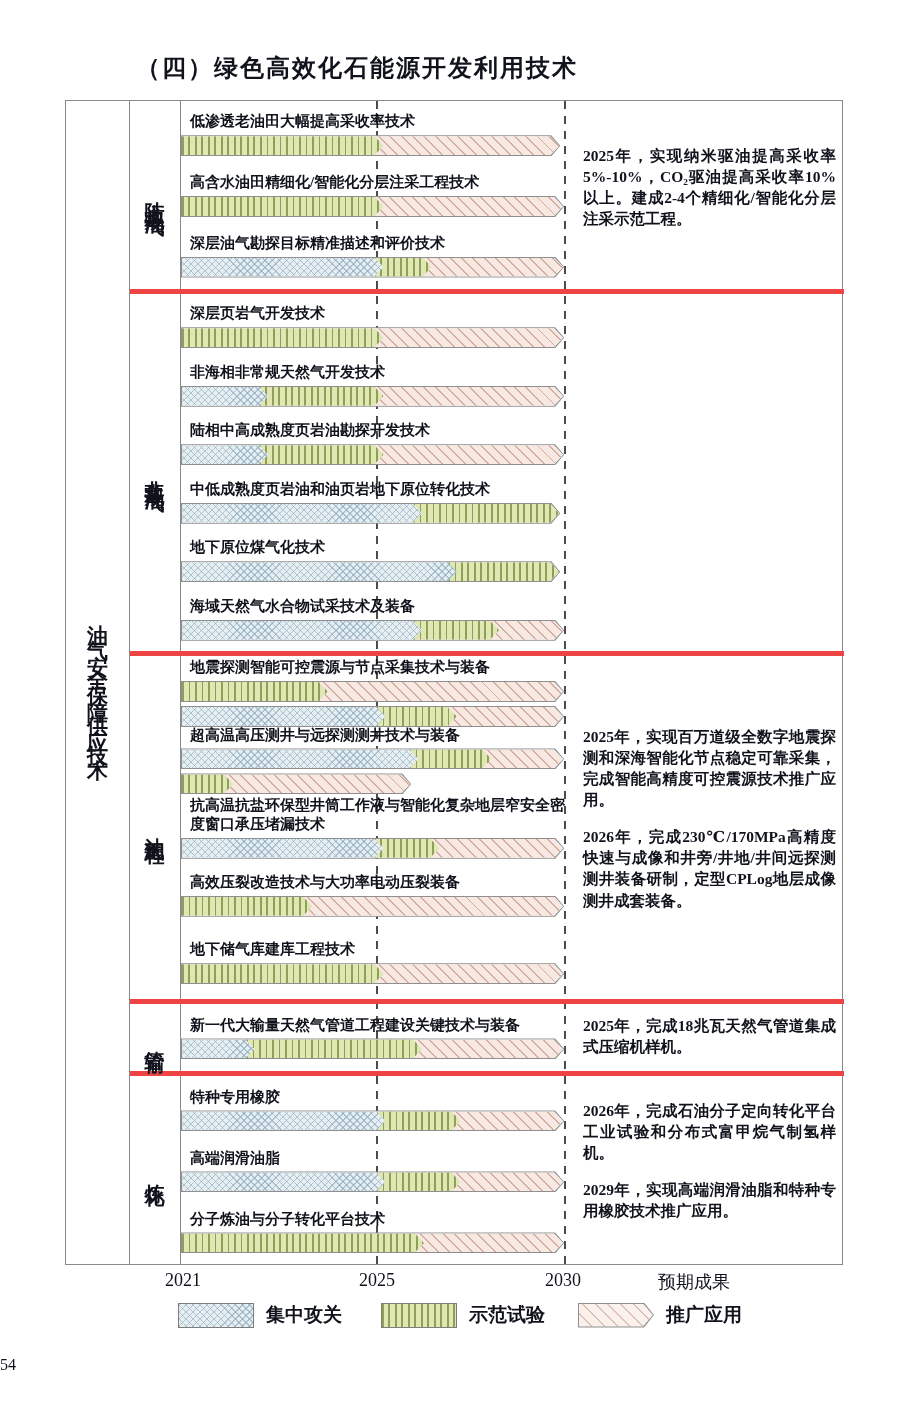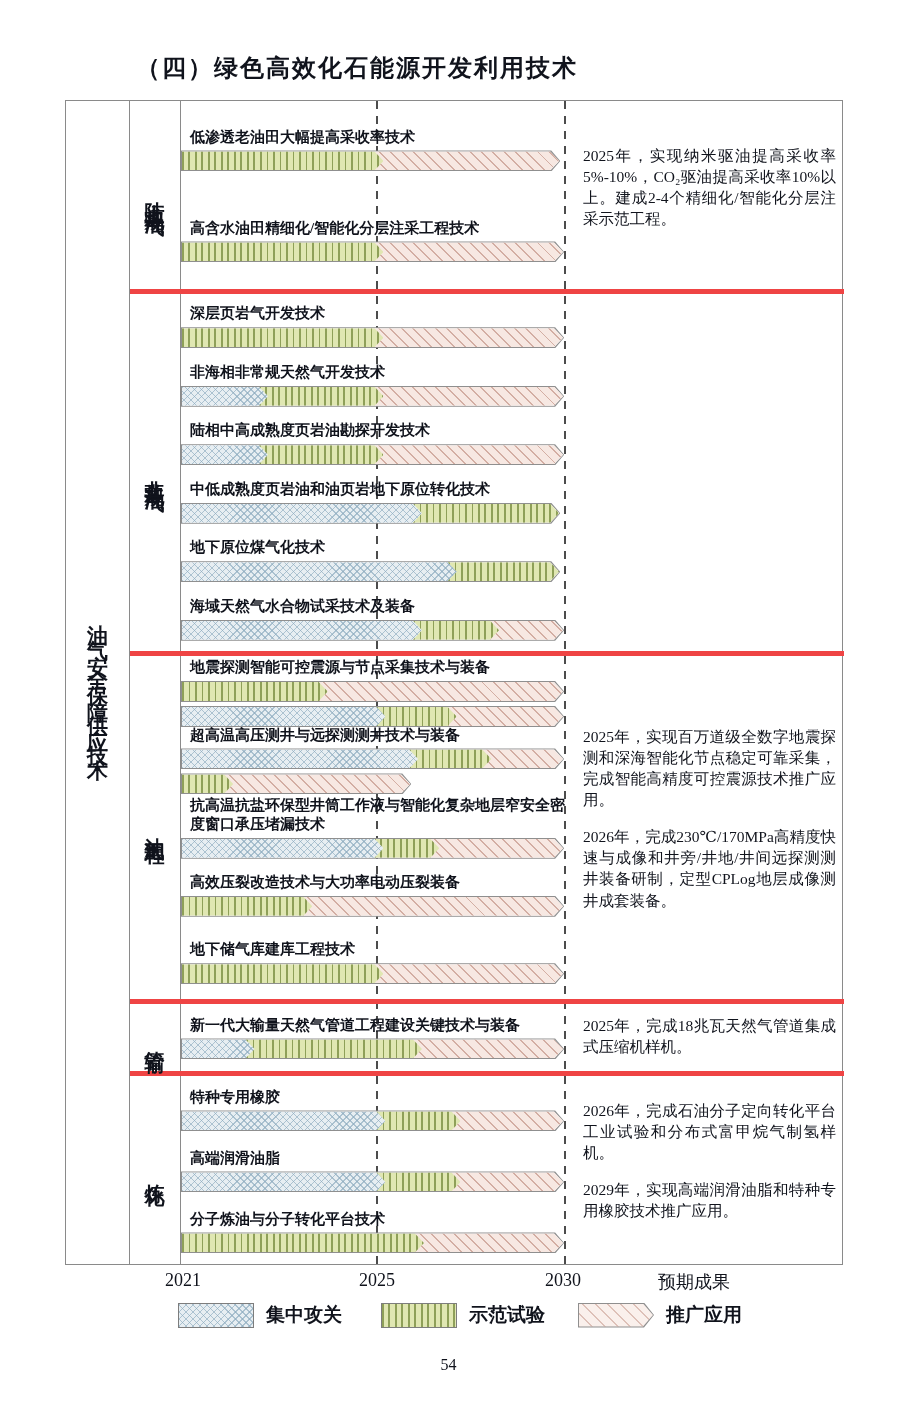--- a/index.html
+++ b/index.html
@@ -75,21 +75,21 @@
     background-color:#f7e8e2;
     background-image:repeating-linear-gradient(45deg,rgba(187,135,121,.6) 0 1.4px,transparent 1.4px 8px);
   }
   .outcome-cell{
     flex:1;box-sizing:border-box;padding:0 8px 0 15px;
   }
   .sec0 .outcome-cell{padding-top:44px;} .sec1 .outcome-cell{padding-top:40px;}
   .sec2 .outcome-cell{padding-top:70px;} .sec3 .outcome-cell{padding-top:11px;}
   .sec4 .outcome-cell{padding-top:24px;}
   .outcome{
-    font-size:15.5px;font-weight:normal;line-height:1.36;margin:0 0 16px 0;color:#10131c;
+    font-size:15.5px;font-weight:bold;line-height:1.36;margin:0 0 16px 0;color:#10131c;
     text-align:justify;
   }
   
   .axis-row{position:absolute;left:0;top:1270px;width:810px;height:26px;}
   .axis-tick{
     position:absolute;transform:translateX(-50%);font-size:18px;color:#10131c;white-space:nowrap;
   }
   .axis-tick.outcome-header{font-weight:normal;}
   .legend{position:absolute;left:0;top:1302px;width:897px;height:32px;}
   .legend-item{position:absolute;display:flex;align-items:center;gap:12px;}
@@ -99,21 +99,21 @@
     clip-path:polygon(0 0,calc(100% - 10px) 0,100% 50%,calc(100% - 10px) 100%,0 100%);
   }
   .legend-swatch.promo-swatch::after{
     content:"";position:absolute;inset:1px;
     clip-path:polygon(0 0,calc(100% - 10px) 0,100% 50%,calc(100% - 10px) 100%,0 100%);
     background-color:#faf0ec;
     background-image:repeating-linear-gradient(45deg,rgba(187,135,121,.45) 0 1.4px,transparent 1.4px 9px);
   }
   .legend-label{font-size:19px;font-weight:bold;color:#10131c;white-space:nowrap;}
   .page-number{
-    position:absolute;left:0;top:1356px;width:897px;text-align:center;
+    position:absolute;left:0;top:1356px;width:897px;text-align:left;
     font-size:16px;color:#10131c;
   }
 </style>
 </head>
 <body>
 
 <div class="page">
   <h1 class="title">（四）绿色高效化石能源开发利用技术</h1>
 
   <div class="roadmap">
@@ -139,20 +139,32 @@
                 </div>
               </div>
             </div>
             <div class="row">
               <div class="row-label">高含水油田精细化/智能化分层注采工程技术</div>
               <div class="bar-track">
                 <div class="bar-shape" style="left: 0%; width: 99%;">
                   <div class="bar-fill">
                     <div class="seg seg-demo" style="left: 0%; width: calc(50.5051% + 9px); z-index: 2;"></div>
                     <div class="seg seg-promo" style="left: 50.5051%; width: 49.4949%; z-index: 1;"></div>
+                  </div>
+                </div>
+              </div>
+            </div>
+            <div class="row">
+              <div class="row-label">深层油气勘探目标精准描述和评价技术</div>
+              <div class="bar-track">
+                <div class="bar-shape" style="left: 0%; width: 99%;">
+                  <div class="bar-fill">
+                    <div class="seg seg-research" style="left: 0%; width: calc(50.5051% + 9px); z-index: 3;"></div>
+                    <div class="seg seg-demo" style="left: 50.5051%; width: calc(12.6263% + 9px); z-index: 2;"></div>
+                    <div class="seg seg-promo" style="left: 63.1313%; width: 36.8687%; z-index: 1;"></div>
                   </div>
                 </div>
               </div>
             </div>
           </div>
           <div class="outcome-cell">
             <div class="outcome">2025年，实现纳米驱油提高采收率5%-10%，CO₂驱油提高采收率10%以上。建成2-4个精细化/智能化分层注采示范工程。</div>
           </div>
         </div>
         <div class="section sec1">

